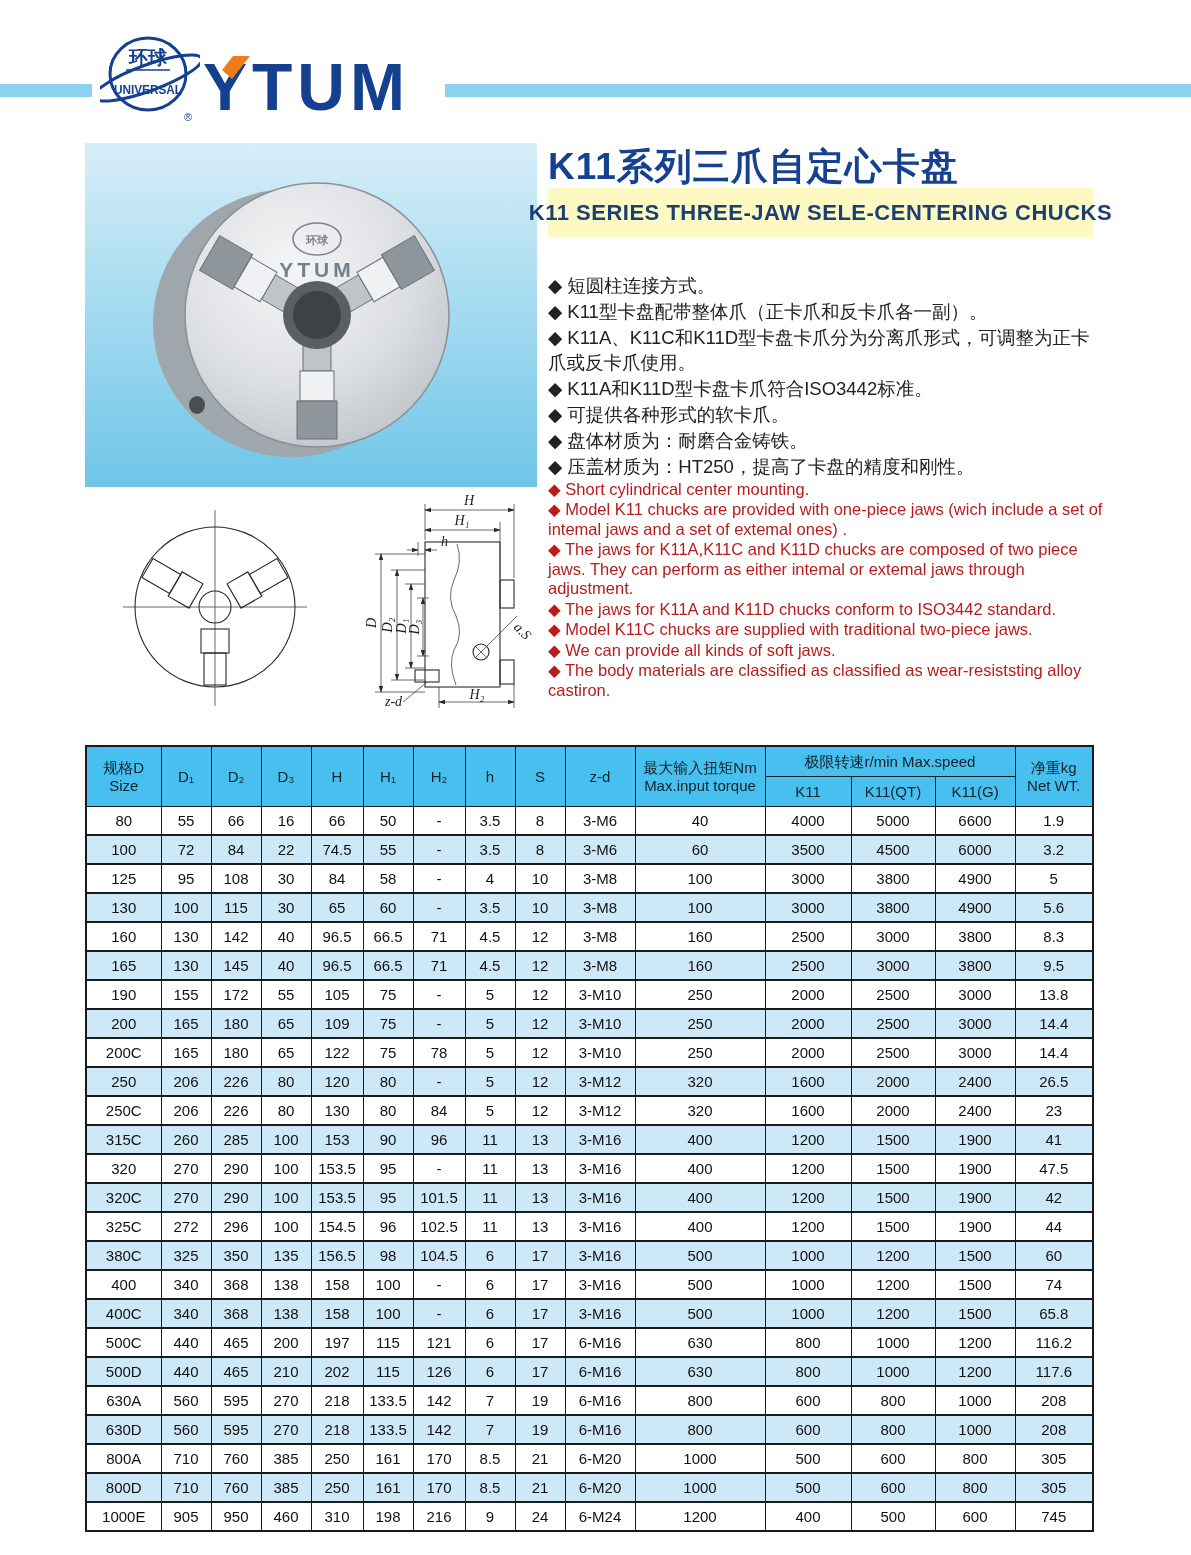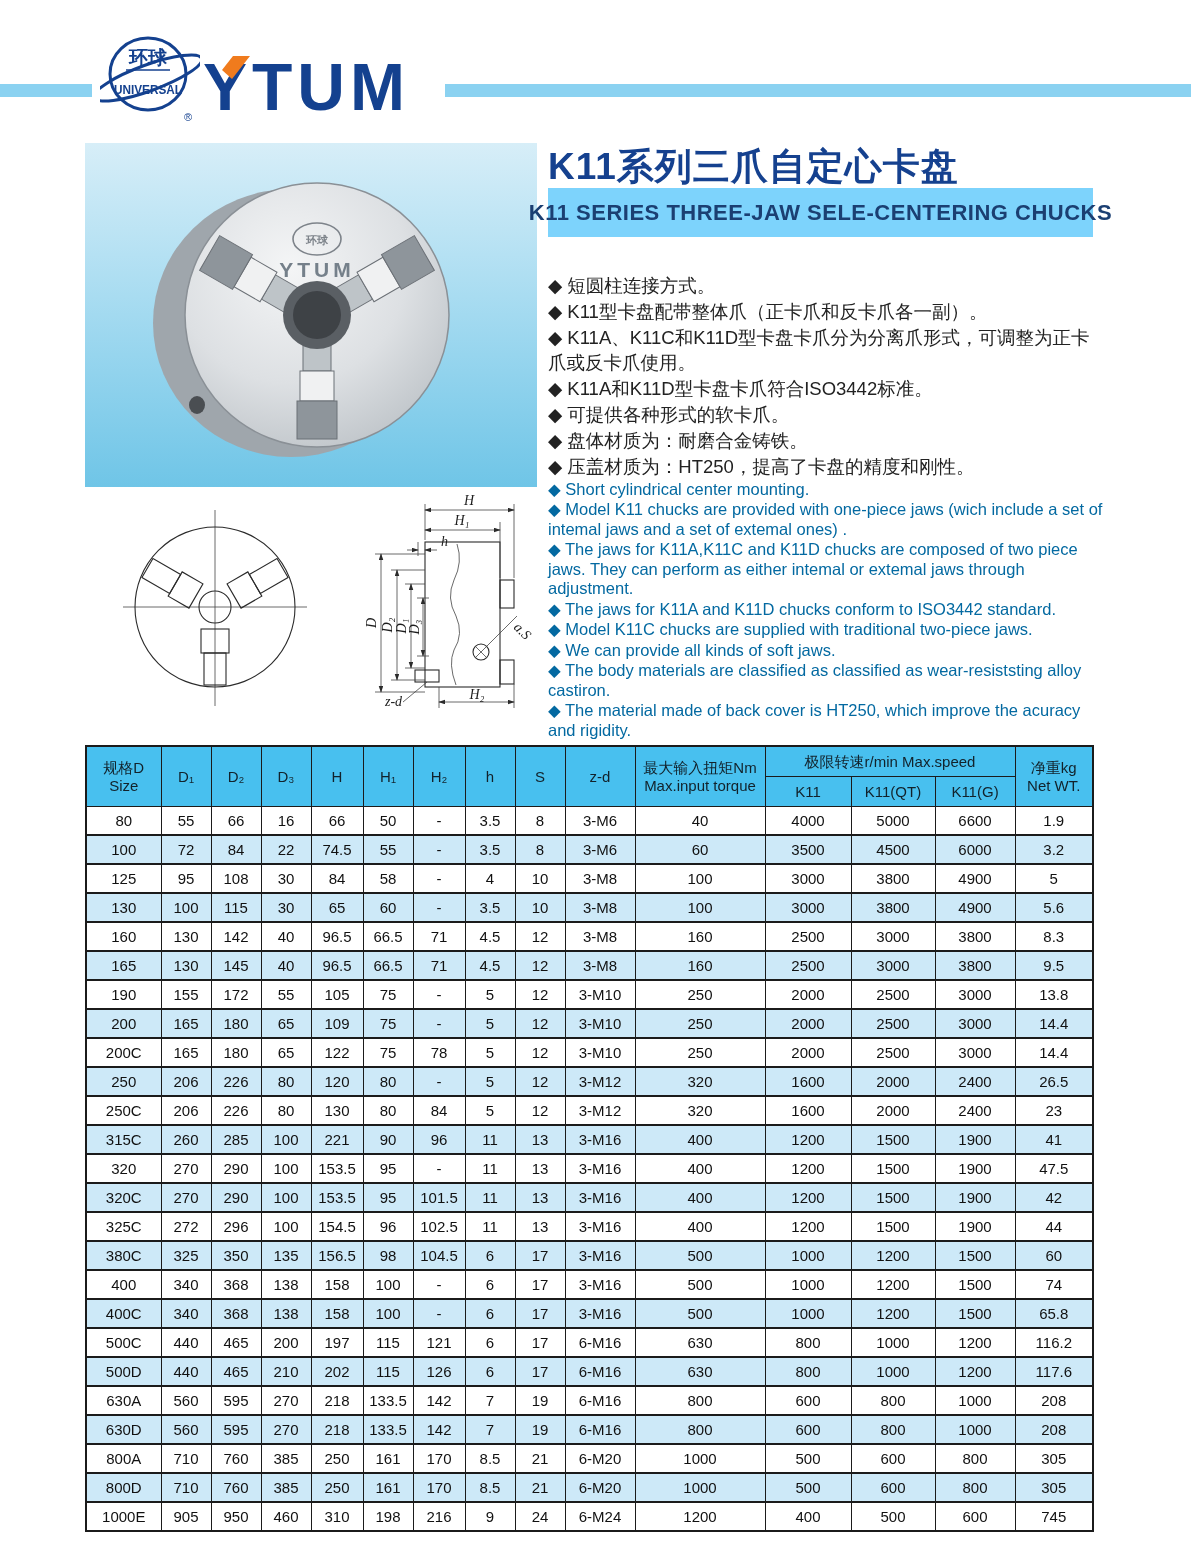--- a/index.html
+++ b/index.html
@@ -11,26 +11,26 @@
   .band-right{left:445px;right:0;}
   .globe{position:absolute;left:100px;top:28px;}
   .wordmark{position:absolute;left:203px;top:48px;}
   
   .photo{position:absolute;left:85px;top:143px;width:452px;height:344px;
          background:linear-gradient(180deg,#D7EEF8 0%,#A8DCF1 45%,#6FC5E7 100%);}
   .drawing{position:absolute;left:85px;top:492px;width:452px;height:222px;}
   
   .title-zh{position:absolute;left:548px;top:142px;width:545px;font-size:37px;font-weight:800;
             color:#15418F;letter-spacing:1px;white-space:nowrap;}
-  .banner{position:absolute;left:548px;top:188px;width:545px;height:49px;background:#7dd3fc;
+  .banner{position:absolute;left:548px;top:188px;width:545px;height:49px;background:#fef9c3;
           display:flex;align-items:center;justify-content:center;}
   .banner span{color:#1B3F72;font-size:22px;font-weight:700;letter-spacing:.5px;white-space:nowrap;}
   ul.features{margin:0;padding:0;list-style:none;position:absolute;left:548px;}
   ul.features-zh{top:254px;width:552px;font-size:18.5px;line-height:1.35;color:#222;margin-top:20px;}
-  ul.features-en{top:480px;width:556px;font-size:16.5px;line-height:1.18;color:#0369a1;}
+  ul.features-en{top:480px;width:556px;font-size:16.5px;line-height:1.18;color:#b91c1c;}
   ul.features li{margin:0 0 1px 0;}
   
   .table-title{position:absolute;left:85px;top:716px;font-size:19px;color:#111;}
   .spec-table{position:absolute;left:85px;top:745px;width:1007px;border-collapse:collapse;
               table-layout:fixed;border:2px solid #1b1b1b;text-align:center;}
   .spec-table th,.spec-table td{border:1px solid #1b1b1b;padding:0;overflow:hidden;}
   .spec-table thead th{background:#48C0EF;font-size:15px;font-weight:normal;color:#12222b;
                        height:29px;line-height:1.15;}
   .spec-table tbody td{font-size:15px;height:27px;color:#111;background:#fff;}
   .spec-table tbody tr.alt td{background:#CDE9F8;border-top:2px solid #1b1b1b;border-bottom:2px solid #1b1b1b;}
@@ -191,21 +191,20 @@
       <li>◆ 压盖材质为：HT250，提高了卡盘的精度和刚性。</li>
     </ul>
   <ul class="features features-en">
       <li>◆ Short cylindrical center mounting.</li>
       <li>◆ Model K11 chucks are provided with one-piece jaws  (wich include a set of intemal  jaws and a set of  extemal ones) .</li>
       <li>◆ The jaws for K11A,K11C and K11D chucks are composed of two piece jaws. They can perform as either intemal or extemal jaws through adjustment.</li>
       <li>◆ The jaws for K11A and K11D chucks conform to ISO3442 standard.</li>
       <li>◆ Model K11C chucks are supplied with traditional two-piece jaws.</li>
       <li>◆ We can provide all kinds of soft jaws.</li>
       <li>◆ The body materials are classified as classified as wear-resiststing alloy castiron.</li>
-      <li>◆ The material made of back cover is HT250, which improve the acuracy and rigidity.</li>
     </ul>
 
 
   <table class="spec-table">
     <colgroup>
       <col style="width:75px">
         <col style="width:50px">
         <col style="width:50px">
         <col style="width:50px">
       <col style="width:52px">
@@ -437,21 +436,21 @@
           <td>1600</td>
           <td>2000</td>
           <td>2400</td>
           <td>23</td>
         </tr>
         <tr class="alt">
           <td>315C</td>
           <td>260</td>
           <td>285</td>
           <td>100</td>
-          <td>221</td>
+          <td>153</td>
           <td>90</td>
           <td>96</td>
           <td>11</td>
           <td>13</td>
           <td>3-M16</td>
           <td>400</td>
           <td>1200</td>
           <td>1500</td>
           <td>1900</td>
           <td>41</td>

